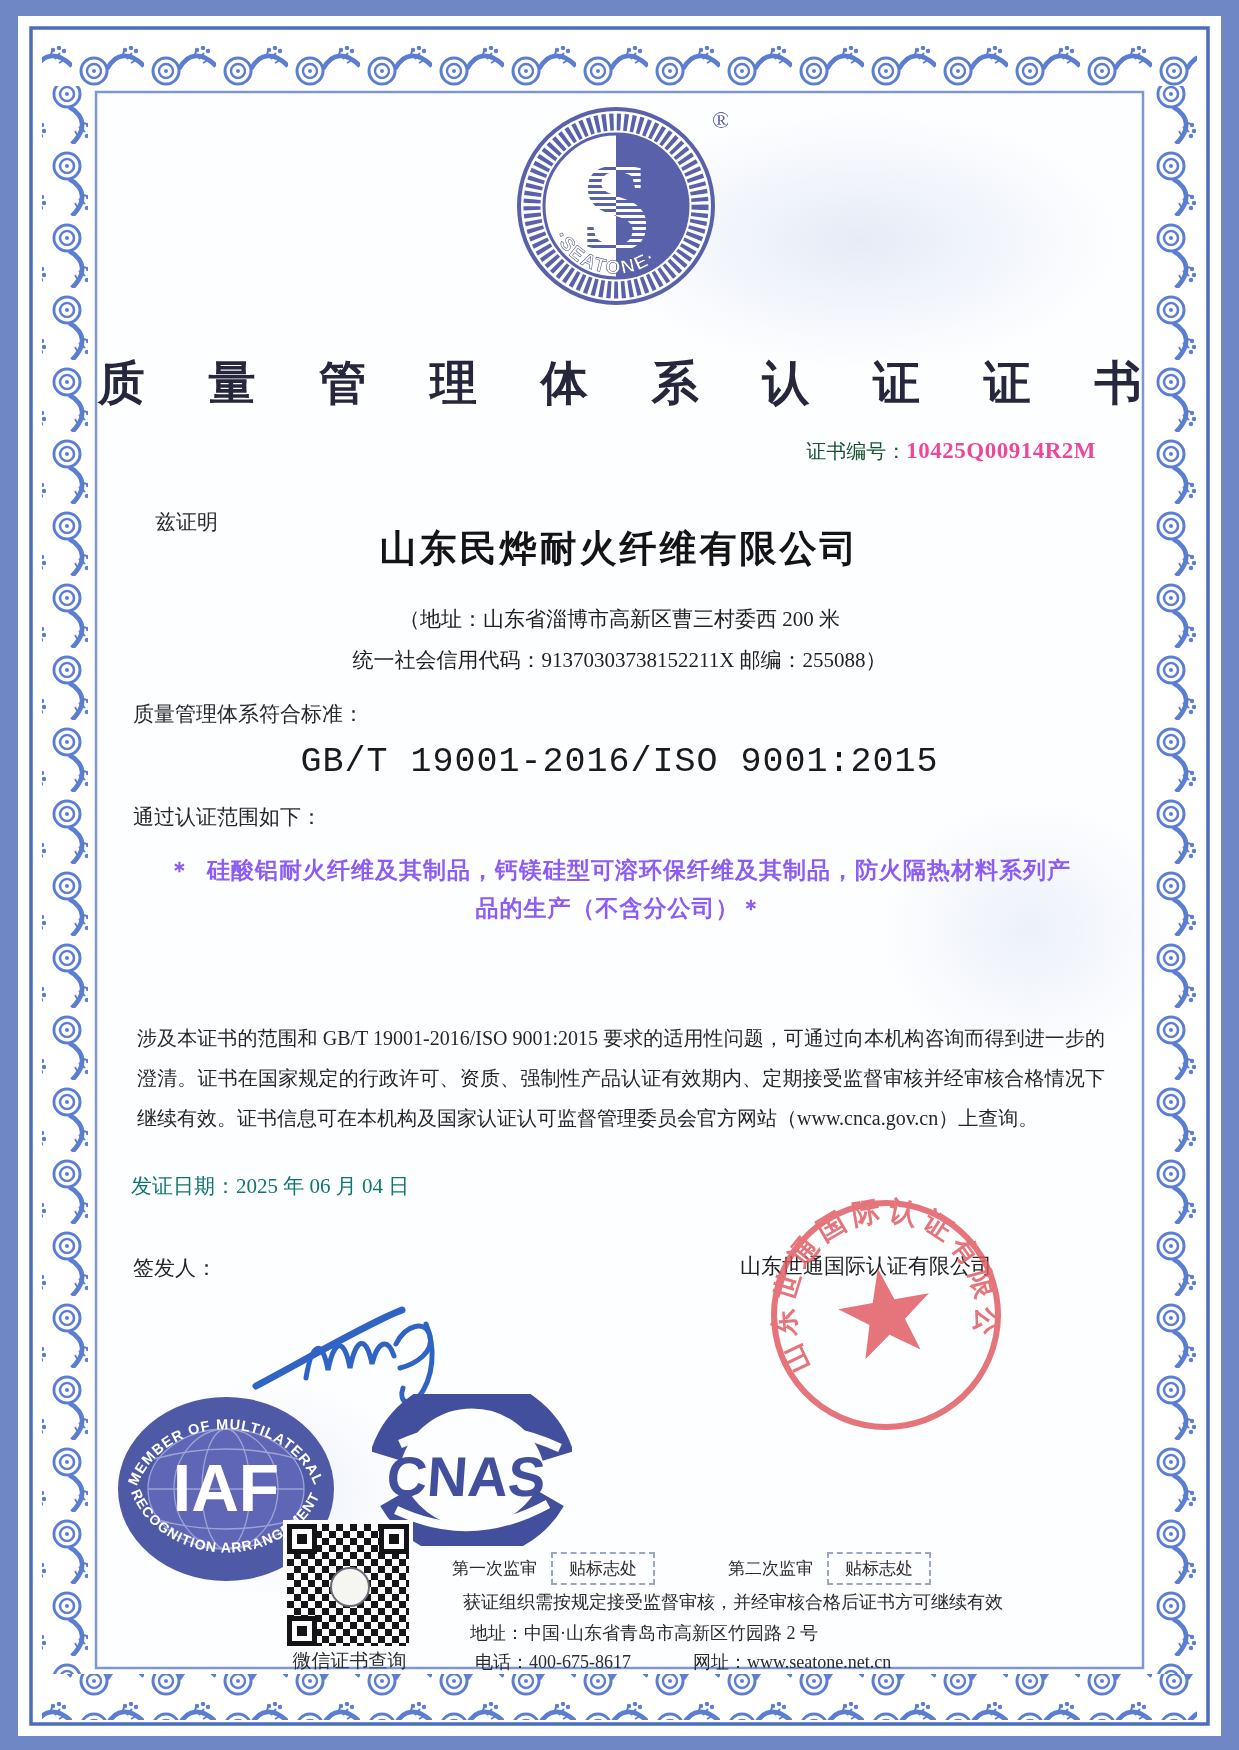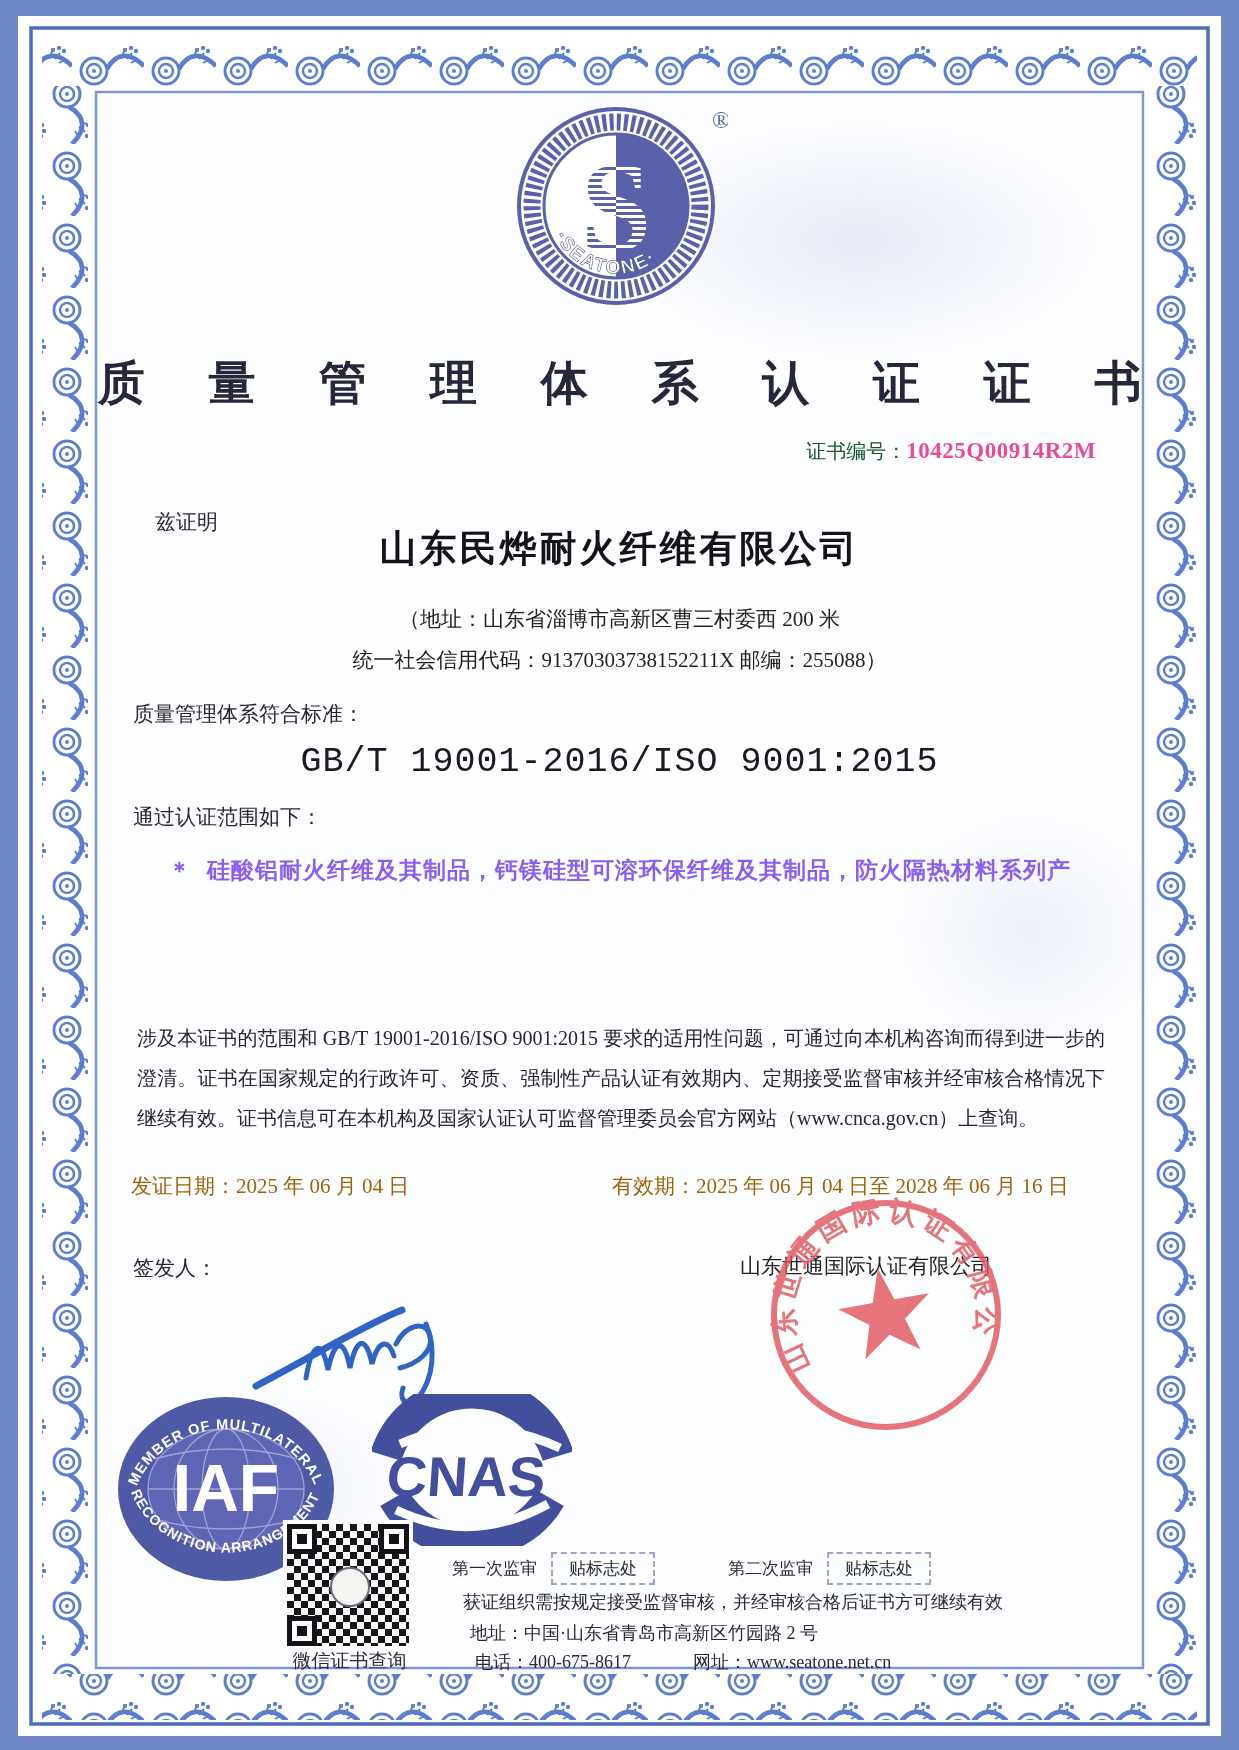--- a/index.html
+++ b/index.html
@@ -10,21 +10,21 @@
   .frame-svg{position:absolute;left:0;top:0;}
   .cert-title{font-size:47px;font-weight:bold;letter-spacing:26px;color:#26263c;white-space:nowrap;}
   .certno-label{font-size:20px;color:#14532d;}
   .certno{font-size:23px;font-weight:bold;color:#ec4899;letter-spacing:.5px;}
   .small-label{font-size:21px;color:#27272f;}
   .company{font-size:37px;font-weight:bold;color:#141418;letter-spacing:3px;}
   .addr{font-size:21px;color:#222;}
   .standard{font-size:35px;color:#1b1b1f;letter-spacing:1px;}
   .scope{font-size:23px;font-weight:bold;color:#8b5cf6;letter-spacing:1px;}
   .para{font-size:20px;color:#26262e;line-height:40px;text-align:justify;}
-  .dateline{font-size:21px;color:#a16207;}
+  .dateline{font-size:21px;color:#0f766e;}
   .issuer{font-size:21px;color:#222;}
   .accred-zh{font-size:22px;font-weight:bold;color:#2b2b33;letter-spacing:2px;line-height:30px;}
   .accred-en{font-size:20px;font-weight:bold;color:#2b2b33;line-height:30px;}
   .foot{font-size:18px;color:#2a2a31;white-space:nowrap;}
   .sticker-box{display:inline-block;border:2px dashed #9aa4cf;padding:3px 16px;font-size:17px;color:#2a2a31;}
   .audit-label{font-size:17px;color:#2a2a31;padding-top:5px;}
   .qr{background:repeating-conic-gradient(#16161a 0% 25%,#ffffff 0% 50%);background-size:14px 14px;outline:4px solid #fff;}
   .finder{position:absolute;width:30px;height:30px;border:5px solid #131318;background:#fff;box-sizing:border-box;}
   .finder::after{content:"";position:absolute;left:5px;top:5px;width:10px;height:10px;background:#131318;}
   .qr-center{position:absolute;left:43px;top:43px;width:36px;height:36px;border-radius:50%;background:#f5f5f2;border:2px solid #6a6a78;}
@@ -117,28 +117,26 @@
   <div class="abs ser small-label" style="left:155px;top:508px;">兹证明</div>
   <div class="abs san company" style="left:0;width:1239px;top:524px;text-align:center;">山东民烨耐火纤维有限公司</div>
   <div class="abs ser addr" style="left:0;width:1239px;top:605px;text-align:center;">（地址：山东省淄博市高新区曹三村委西 200 米</div>
   <div class="abs ser addr" style="left:0;width:1239px;top:646px;text-align:center;">统一社会信用代码：91370303738152211X 邮编：255088）</div>
 
   <div class="abs ser small-label" style="left:133px;top:700px;">质量管理体系符合标准：</div>
   <div class="abs san standard" style="left:0;width:1239px;top:742px;text-align:center;">GB/T 19001-2016/ISO 9001:2015</div>
 
   <div class="abs ser small-label" style="left:133px;top:803px;">通过认证范围如下：</div>
   <div class="abs san scope" style="left:0;width:1239px;top:855px;text-align:center;">＊ 硅酸铝耐火纤维及其制品，钙镁硅型可溶环保纤维及其制品，防火隔热材料系列产</div>
+  <div class="abs san scope" style="left:0;width:1239px;top:893px;text-align:center;">品的生产（不含分公司）＊</div>
 
   <div class="abs ser para" style="left:137px;top:1018px;width:968px;">涉及本证书的范围和 GB/T 19001-2016/ISO 9001:2015 要求的适用性问题，可通过向本机构咨询而得到进一步的澄清。证书在国家规定的行政许可、资质、强制性产品认证有效期内、定期接受监督审核并经审核合格情况下继续有效。证书信息可在本机构及国家认证认可监督管理委员会官方网站（www.cnca.gov.cn）上查询。</div>
 
   <div class="abs ser dateline" style="left:131px;top:1172px;">
     <span>发证日期：</span><span>2025 年 06 月 04 日</span>
-  </div>
-  <div class="abs ser dateline" style="left:612px;top:1172px;">
-    <span>有效期：</span><span>2025 年 06 月 04 日至 2028 年 06 月 16 日</span>
   </div>
 
   <div class="abs ser small-label" style="left:133px;top:1254px;">签发人：</div>
   <div class="abs ser issuer" style="left:740px;top:1252px;">山东世通国际认证有限公司</div>
 
   <svg class="abs" style="left:248px;top:1282px;" width="235" height="125" viewBox="0 0 235 125">
     <g stroke="#2f63c4" fill="none" stroke-linecap="round">
       <path d="M8,104 C50,82 122,40 154,28" stroke-width="7"></path>
       <path d="M58,96 C64,60 74,56 80,88 C86,58 96,54 102,86 C108,56 118,52 124,82 C130,58 140,56 146,74" stroke-width="5"></path>
       <path d="M148,62 C158,42 178,38 182,54 C186,70 168,82 152,86" stroke-width="5"></path>

